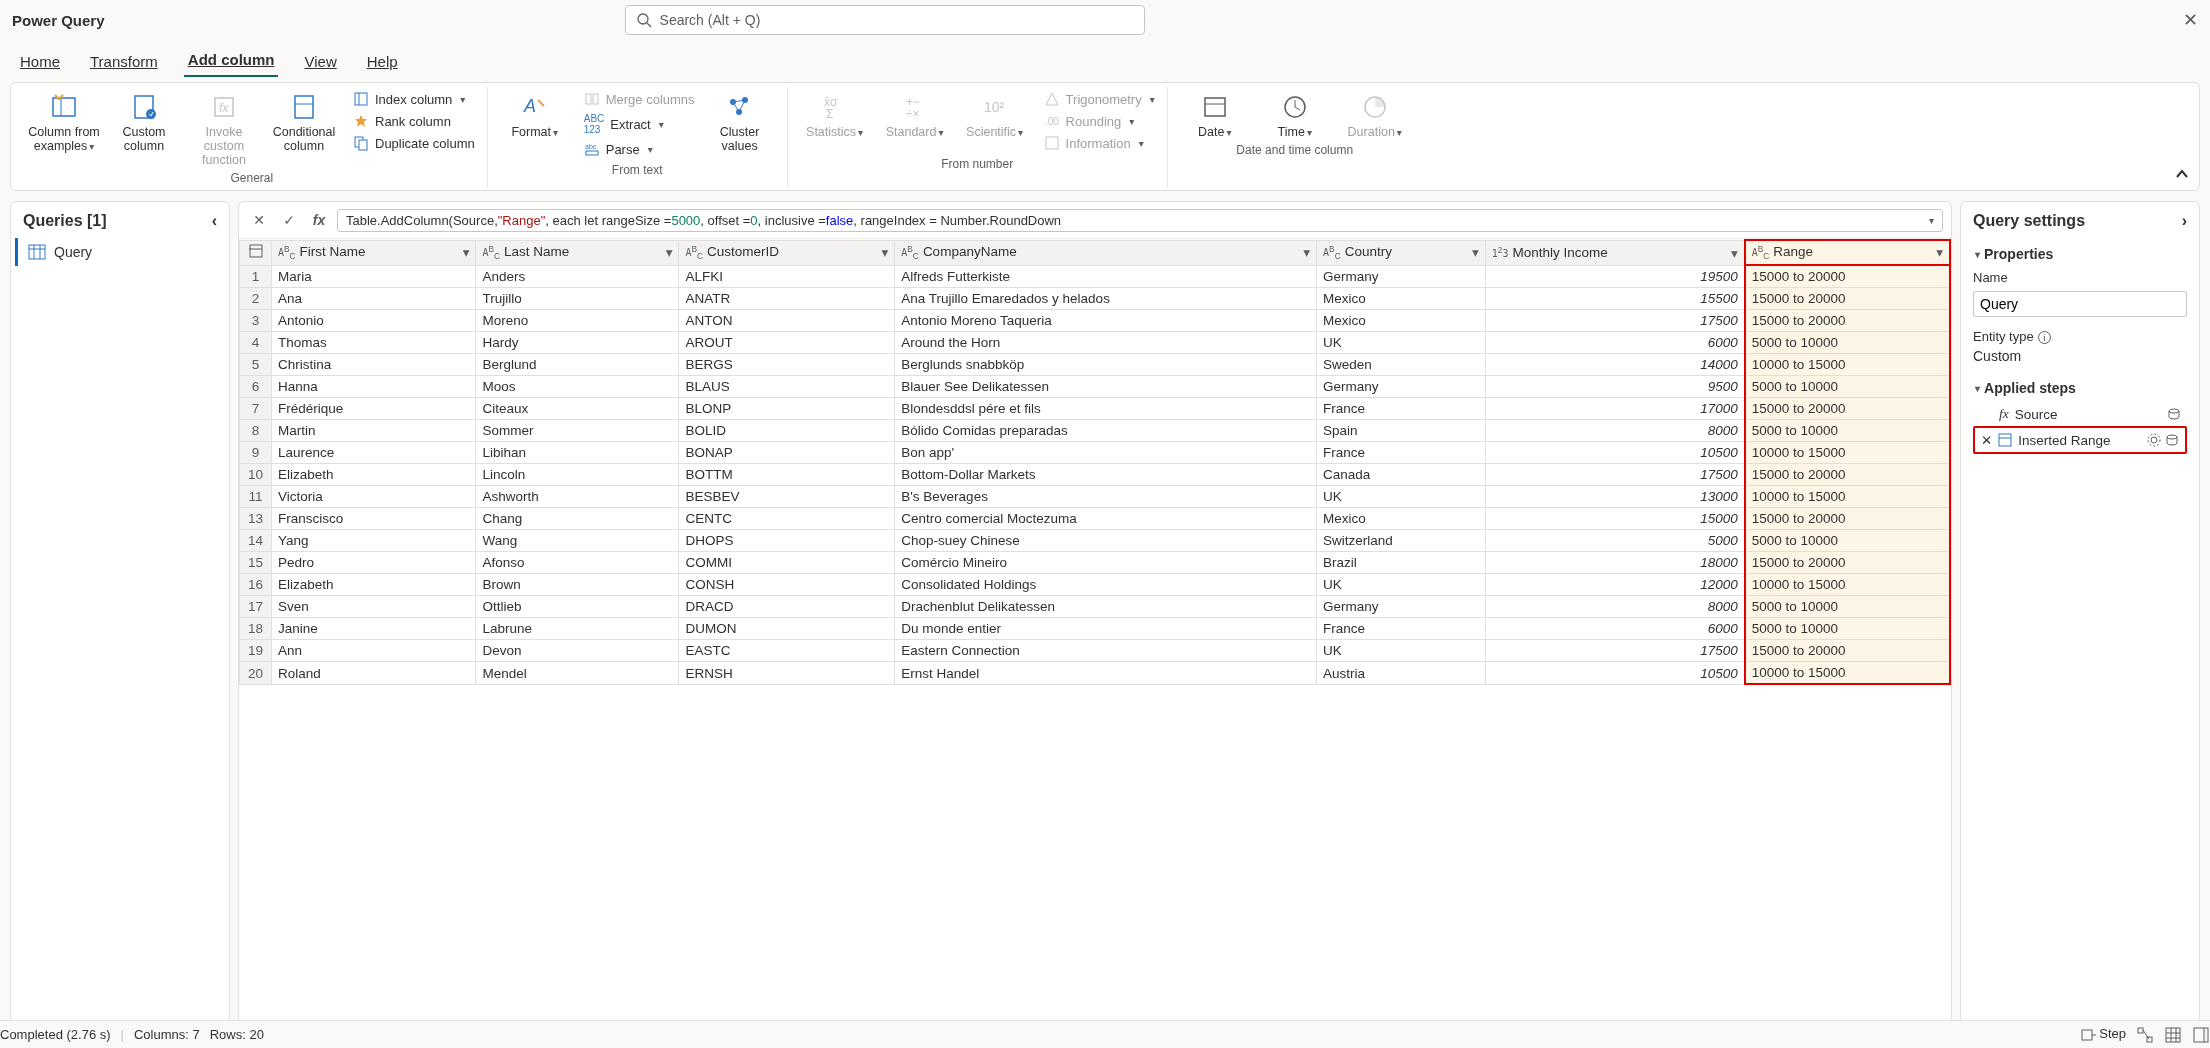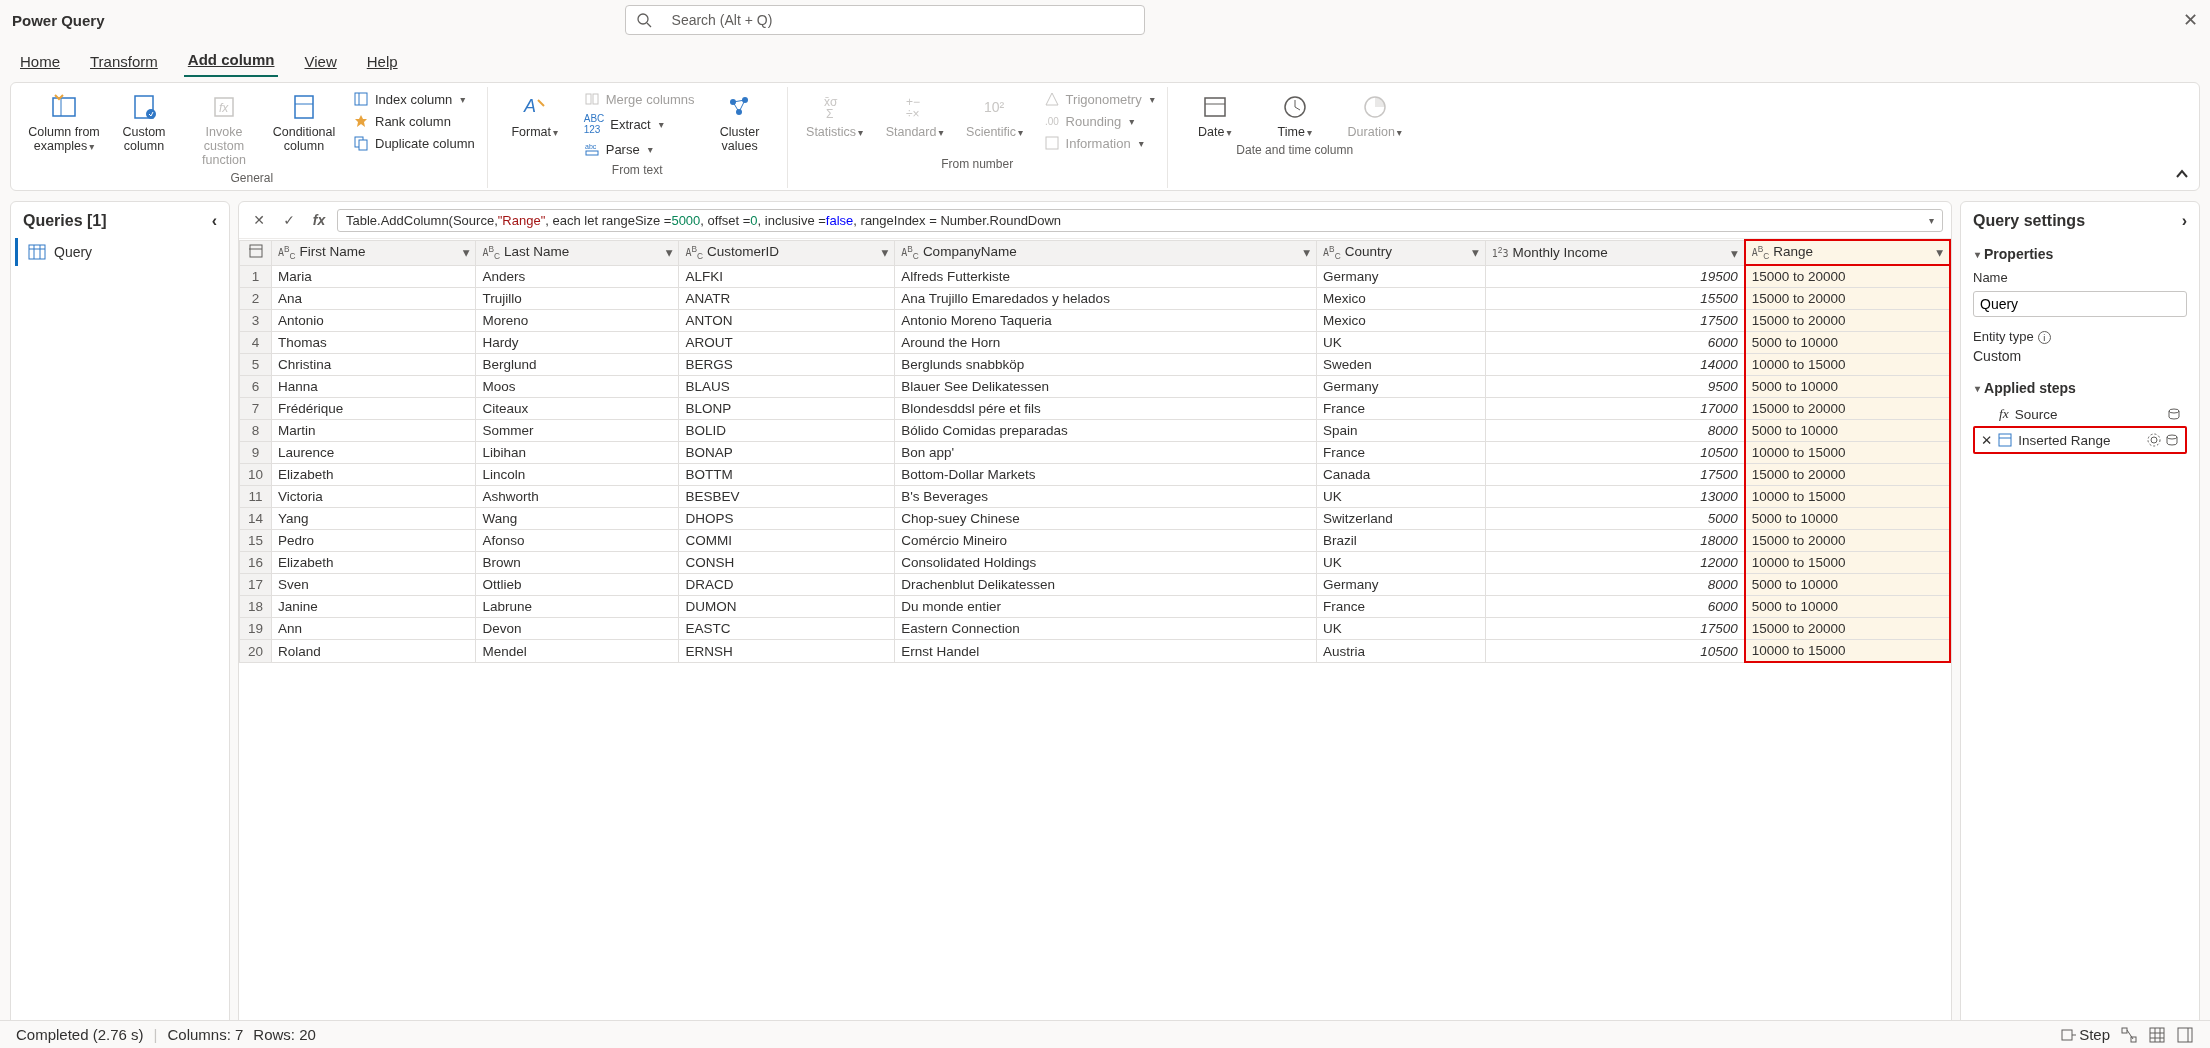--- a/index.html
+++ b/index.html
@@ -1,21 +1,21 @@
 <!DOCTYPE html>
 <html><head>
 <meta charset="utf-8">
 <style>
 * { box-sizing: border-box; margin: 0; padding: 0; font-family: "Segoe UI", -apple-system, sans-serif; }
 body { background: #faf9f8; font-size: 14px; color: #323130; overflow: hidden; }
 
 
 .titlebar { height: 40px; display: flex; align-items: center; padding: 0 12px; background: #faf9f8; }
 .titlebar .app-title { font-size: 15px; font-weight: 600; }
-.searchbox { margin-left: 520px; width: 520px; height: 30px; border: 1px solid #c8c6c4; border-radius: 4px; background: #fff; display: flex; align-items: center; padding: 0 10px; color: #605e5c; gap: 20px; }
+.searchbox { margin-left: 520px; width: 520px; height: 30px; border: 1px solid #c8c6c4; border-radius: 4px; background: #fff; display: flex; align-items: center; padding: 0 10px; color: #605e5c; gap: 8px; }
 .titlebar .close { margin-left: auto; font-size: 18px; color: #605e5c; cursor: pointer; }
 
 
 .tabbar { height: 38px; display: flex; align-items: flex-end; gap: 22px; padding: 0 16px; border-bottom: 1px solid transparent; text-decoration: underline; }
 .tabbar .tab { padding: 8px 4px 7px; font-size: 15px; color: #323130; cursor: pointer; }
 .tabbar .tab.active { font-weight: 600; border-bottom: 2px solid #0b6a5d; color: #323130; }
 
 
 .ribbon { display: flex; align-items: stretch; background: #fff; margin: 4px 10px 10px; border: 1px solid #e1dfdd; border-radius: 6px; padding: 4px 6px 2px; position: relative; }
 .ribbon .group { display: flex; flex-direction: column; align-items: center; padding: 2px 8px; border-right: 1px solid #e8e6e4; }
@@ -60,21 +60,21 @@
 
 .settings { width: 240px; }
 .sect { padding: 8px 12px; }
 .sect-head { font-size: 14px; font-weight: 600; display: flex; align-items: center; gap: 4px; cursor: pointer; }
 .name-input { width: 100%; border: 1px solid #c8c6c4; border-radius: 3px; padding: 4px 6px; margin-top: 6px; font-size: 14px; }
 .step { display: flex; align-items: center; gap: 6px; padding: 4px 6px; font-size: 13.5px; }
 .step.sel { border: 2px solid #e00000; border-radius: 2px; }
 .step .sx { margin-left: auto; display: flex; gap: 4px; }
 
 
-.statusbar { position: fixed; bottom: 0; left: 0; right: 0; height: 28px; background: #faf9f8; border-top: 1px solid #e1dfdd; display: flex; align-items: center; padding: 0 16px; font-size: 15px; color: #323130; gap: 10px; }
+.statusbar { position: fixed; bottom: 0; left: 0; right: 0; height: 28px; background: #faf9f8; border-top: 1px solid #e1dfdd; display: flex; align-items: center; padding: 0 0; font-size: 13px; color: #323130; gap: 10px; }
 .statusbar .sep { color: #c8c6c4; }
 .statusbar .right { margin-left: auto; display: flex; gap: 10px; align-items: center; }
 .sicon { width: 18px; height: 18px; cursor: pointer; }
 
 .chev { font-size: 10px; color: #605e5c; margin-left: 2px; }
 </style>
 </head>
 <body>
 
 <div class="titlebar">
@@ -466,20 +466,30 @@
             </tr>
             <tr>
               <td class="rownum">11</td>
               <td>Victoria</td>
               <td>Ashworth</td>
               <td>BESBEV</td>
               <td>B's Beverages</td>
               <td>UK</td>
               <td class="num">13000</td>
               <td class="col-range">10000 to 15000</td>
+            </tr>
+            <tr>
+              <td class="rownum">13</td>
+              <td>Franscisco</td>
+              <td>Chang</td>
+              <td>CENTC</td>
+              <td>Centro comercial Moctezuma</td>
+              <td>Mexico</td>
+              <td class="num">15000</td>
+              <td class="col-range">15000 to 20000</td>
             </tr>
             <tr>
               <td class="rownum">14</td>
               <td>Yang</td>
               <td>Wang</td>
               <td>DHOPS</td>
               <td>Chop-suey Chinese</td>
               <td>Switzerland</td>
               <td class="num">5000</td>
               <td class="col-range">5000 to 10000</td>

